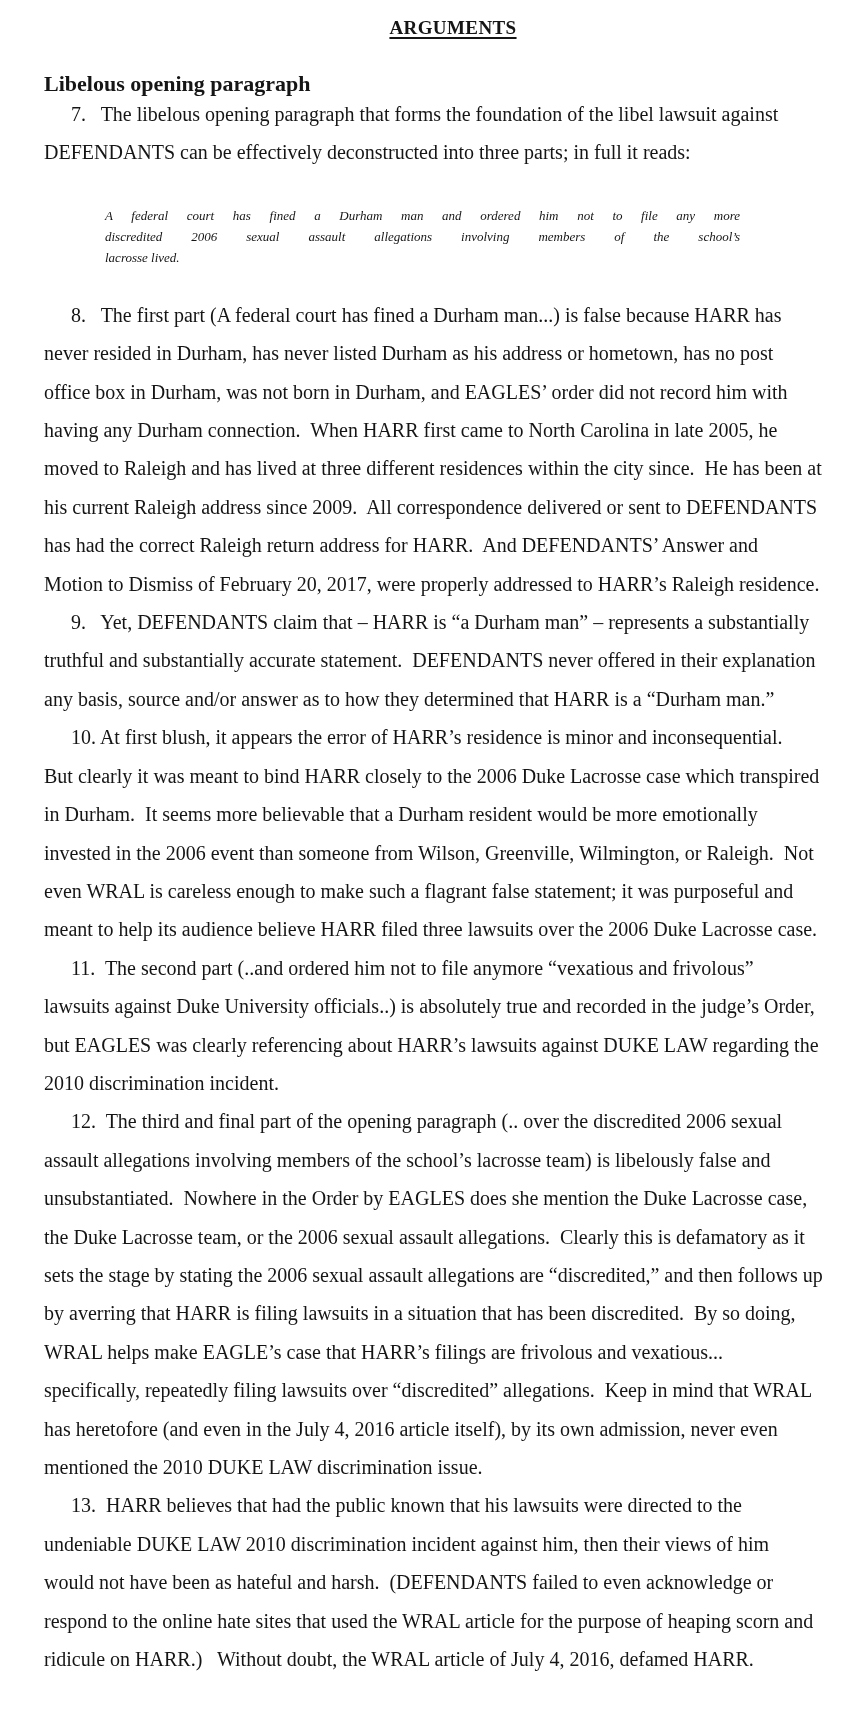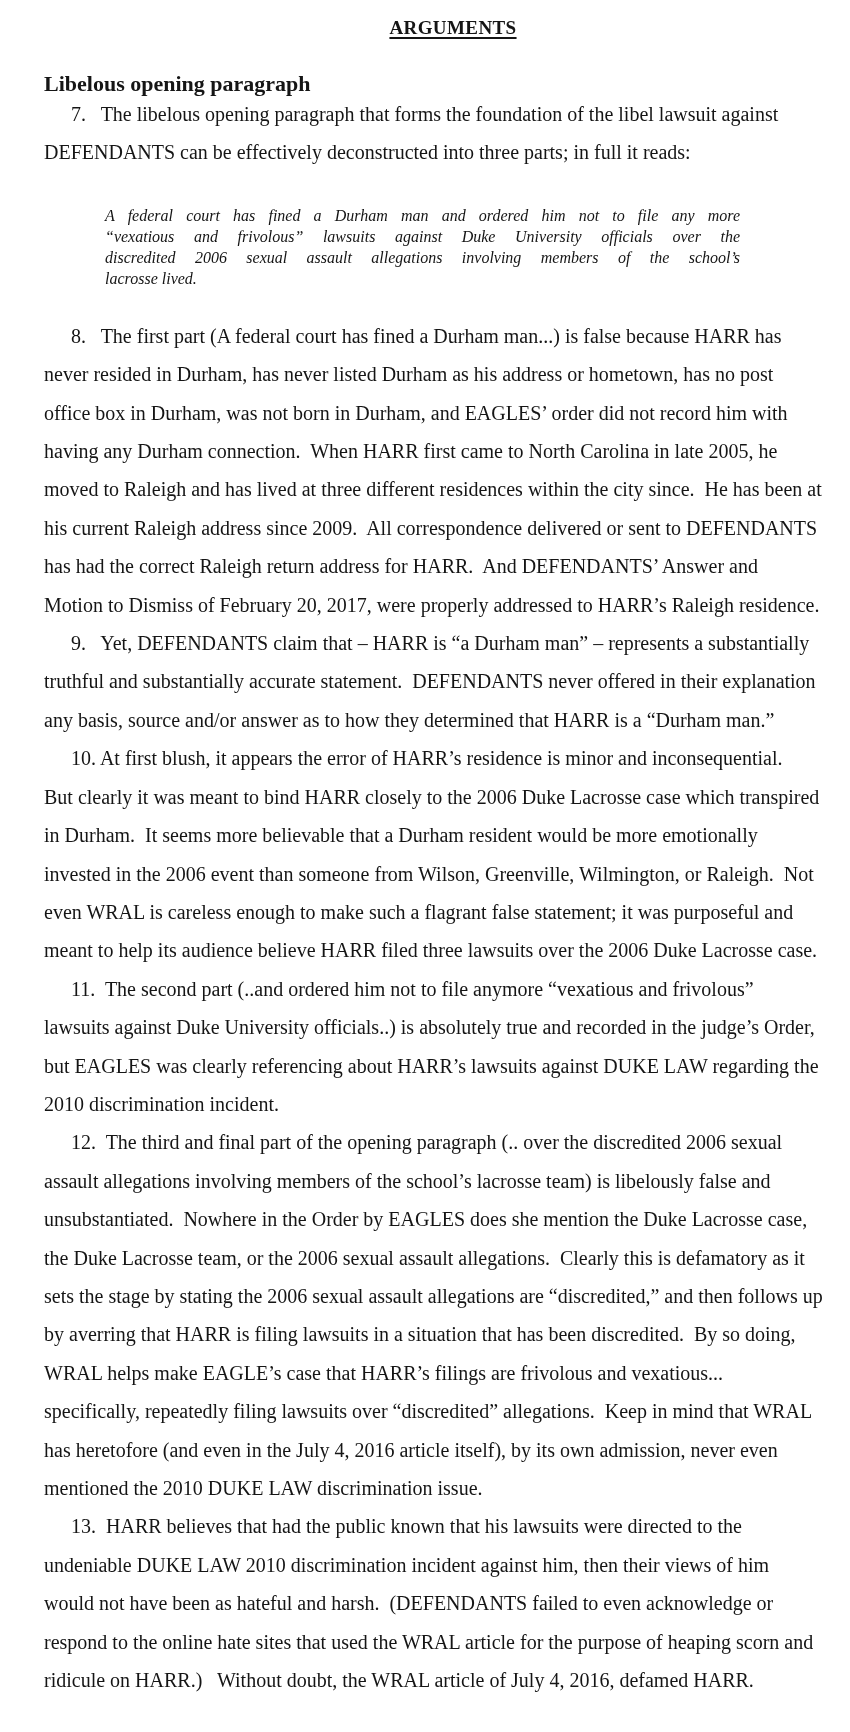--- a/index.html
+++ b/index.html
@@ -41,21 +41,21 @@
     line-height: 38.4px;
     white-space: pre;        
     text-indent: 27px;       
     overflow: visible;
   }
   #para-7 { margin-top: 0; }
   .quote {
     margin: 33px 0 0 61px;
     width: 635px;
     font-style: italic;
-    font-size: 16px;
+    font-size: 13px;
     line-height: 21px;
   }
   .quote-line {
     text-align: justify;
     text-align-last: justify;
   }
   .quote-line.last {
     text-align-last: left;
   }
   #para-8 { margin-top: 28px; }
@@ -67,21 +67,20 @@
 
   <h1 class="doc-title">ARGUMENTS</h1>
 
   <h2 class="section-heading">Libelous opening paragraph</h2>
 
   <p id="para-7" class="body-para">7.   The libelous opening paragraph that forms the foundation of the libel lawsuit against
 DEFENDANTS can be effectively deconstructed into three parts; in full it reads:</p>
 
   <blockquote class="quote">
     <div class="quote-line">A federal court has fined a Durham man and ordered him not to file any more</div>
-    <div class="quote-line">“vexatious and frivolous” lawsuits against Duke University officials over the</div>
     <div class="quote-line">discredited 2006 sexual assault allegations involving members of the school’s</div>
     <div class="quote-line last">lacrosse lived.</div>
   </blockquote>
 
   <p id="para-8" class="body-para">8.   The first part (A federal court has fined a Durham man...) is false because HARR has
 never resided in Durham, has never listed Durham as his address or hometown, has no post
 office box in Durham, was not born in Durham, and EAGLES’ order did not record him with
 having any Durham connection.  When HARR first came to North Carolina in late 2005, he
 moved to Raleigh and has lived at three different residences within the city since.  He has been at
 his current Raleigh address since 2009.  All correspondence delivered or sent to DEFENDANTS

